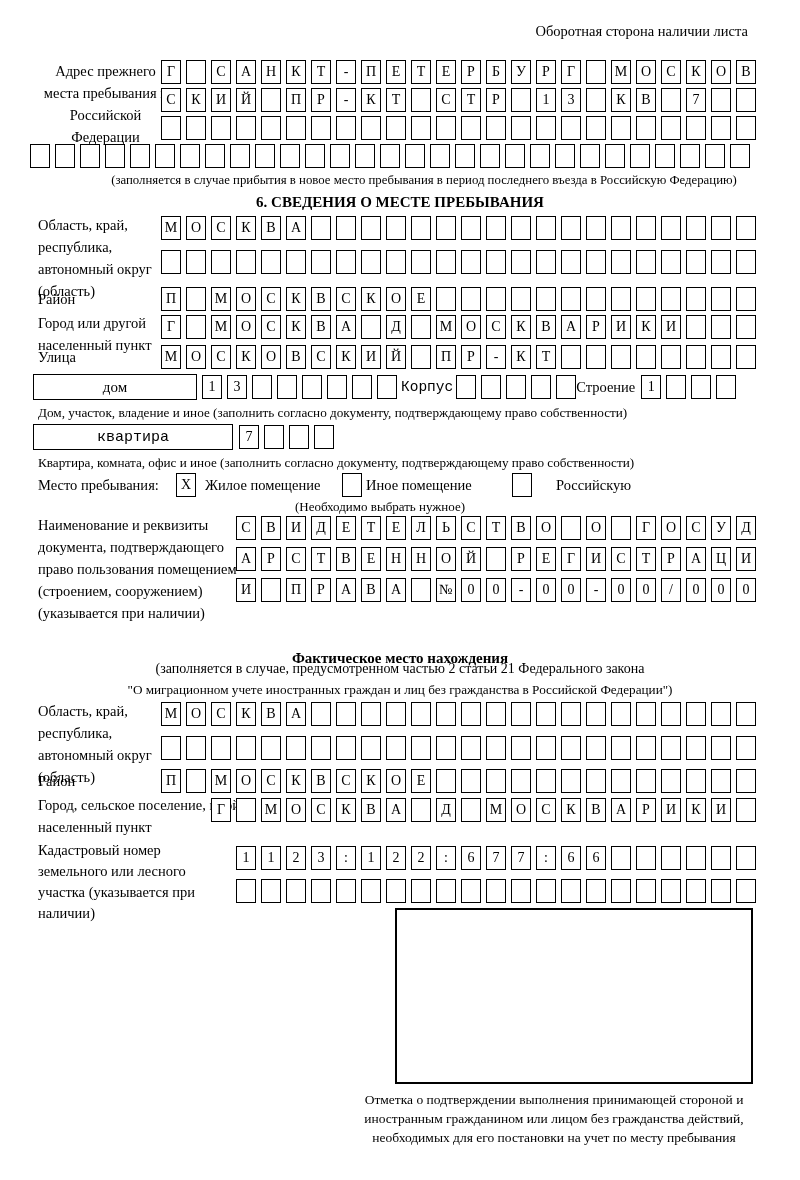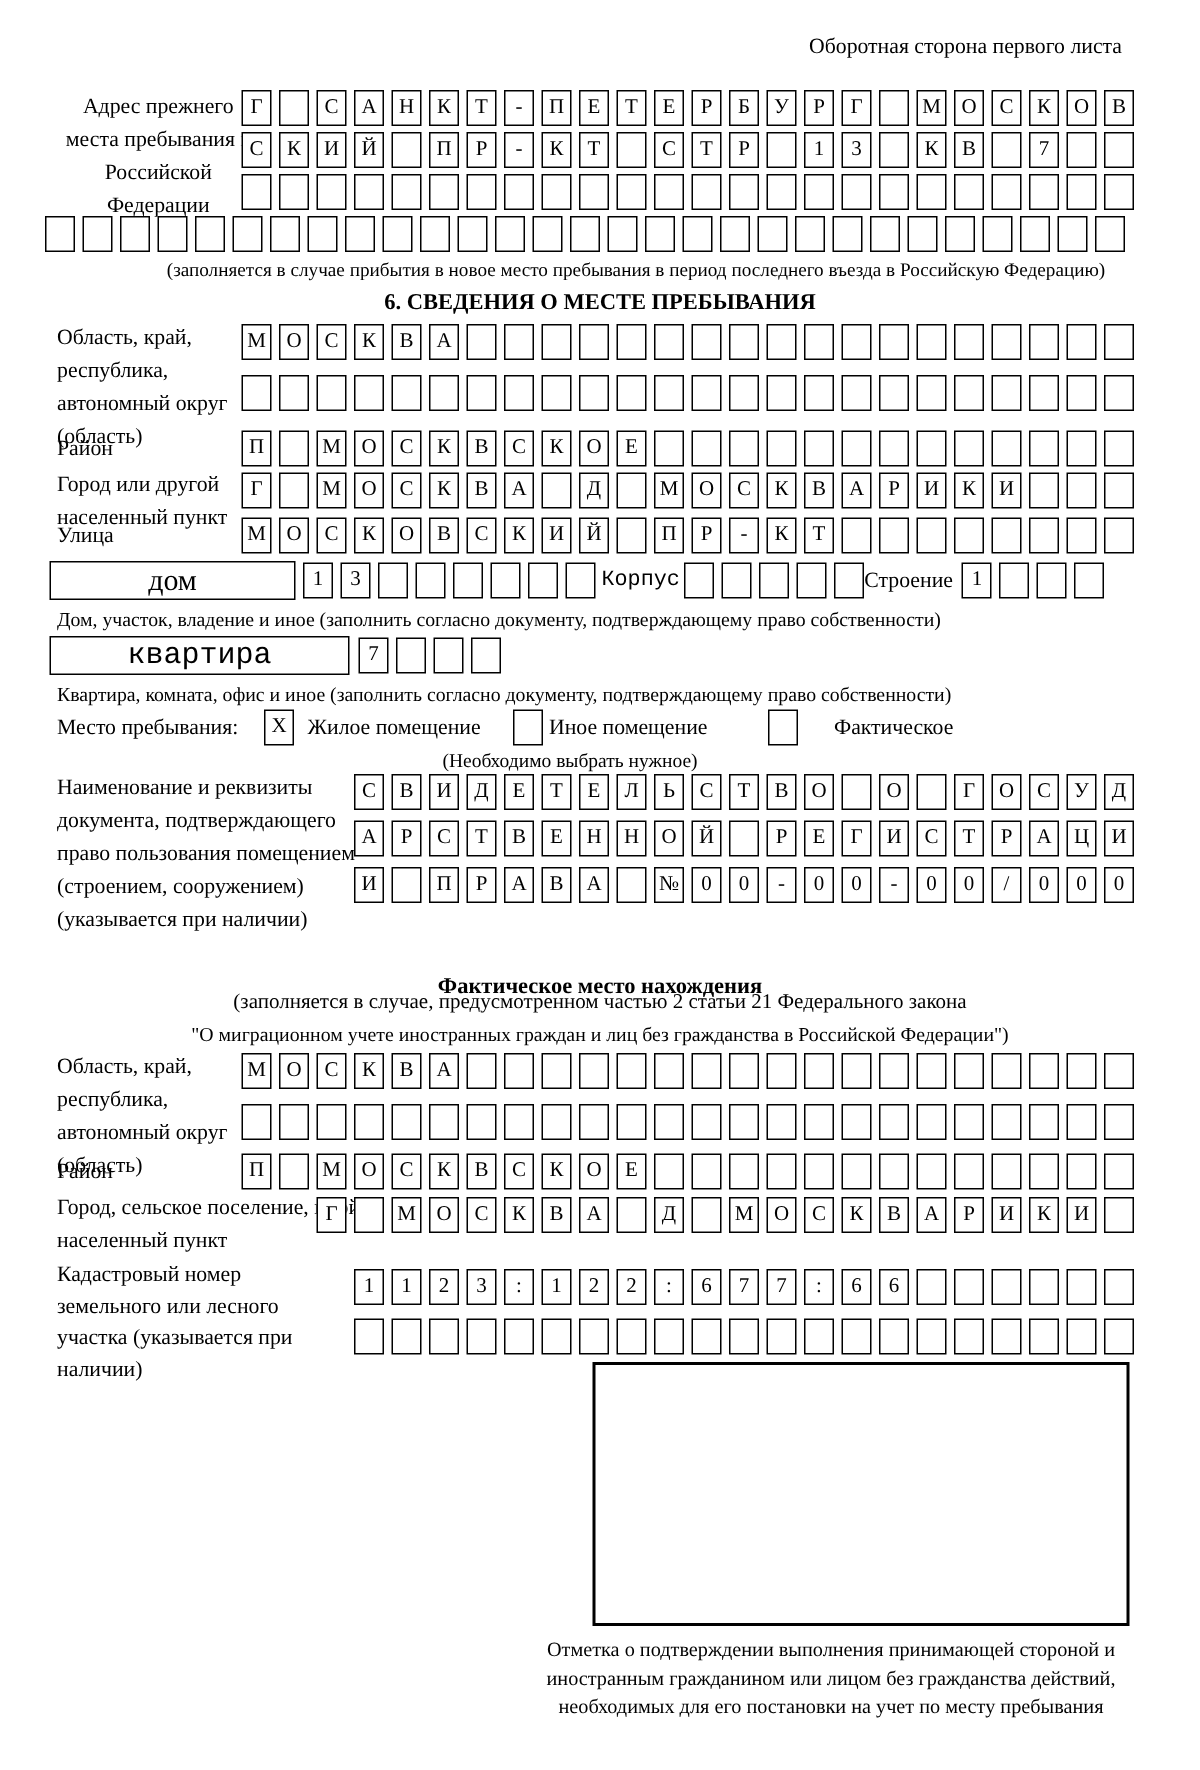--- a/index.html
+++ b/index.html
@@ -18,29 +18,29 @@
   .cell {
     flex:0 0 20px; width:20px; height:24px;
     border:1.5px solid #000; background:#fff;
     display:flex; align-items:center; justify-content:center;
     font-size:14px; line-height:1;
   }
   .right-anchor { right:44px; }
   .namebox {
     border:1.5px solid #000; height:26px;
     display:flex; align-items:center; justify-content:center;
-    font-size:20px;
+    font-size:15px;
   }
   .inline-lbl { font-size:14.5px; line-height:26px; white-space:nowrap; }
   .stamp-box { border:2px solid #000; background:#fff; }
 </style>
 </head>
 <body>
 
-<div class="abs lbl" style="top:20px; right:52px;">Оборотная сторона первого листа</div>
+<div class="abs lbl" style="top:20px; right:52px;">Оборотная сторона наличии листа</div>
 
 <div class="abs lbl" style="top:60px; left:38px; width:135px;text-align:center;">Адрес прежнего места пребывания в Российской Федерации</div>
 <div class="abs rows right-anchor" style="top:60px; gap:4px;">
   <div class="cells">
       <span class="cell">Г</span>
       <span class="cell"></span>
       <span class="cell">С</span>
       <span class="cell">А</span>
       <span class="cell">Н</span>
       <span class="cell">К</span>
@@ -338,21 +338,21 @@
       <span class="cell">X</span>
     </span>
   <span class="abs inline-lbl" style="left:205px; top:0;">Жилое помещение</span>
   <span class="abs cells" style="left:342px; top:1px;">
       <span class="cell"></span>
     </span>
   <span class="abs inline-lbl" style="left:366px; top:0;">Иное помещение</span>
   <span class="abs cells" style="left:512px; top:1px;">
       <span class="cell"></span>
     </span>
-  <span class="abs inline-lbl" style="left:556px; top:0;">Фактическое</span>
+  <span class="abs inline-lbl" style="left:556px; top:0;">Российскую</span>
 </div>
 <div class="abs cap center" style="top:498px; left:230px; width:300px; font-size:13px;">(Необходимо выбрать нужное)</div>
 
 <div class="abs lbl" style="top:514px; left:38px; width:205px;">Наименование и реквизиты документа, подтверждающего право пользования помещением (строением, сооружением) (указывается при наличии)</div>
 <div class="abs rows right-anchor" style="top:516px; gap:7px;">
   <div class="cells">
       <span class="cell">С</span>
       <span class="cell">В</span>
       <span class="cell">И</span>
       <span class="cell">Д</span>

